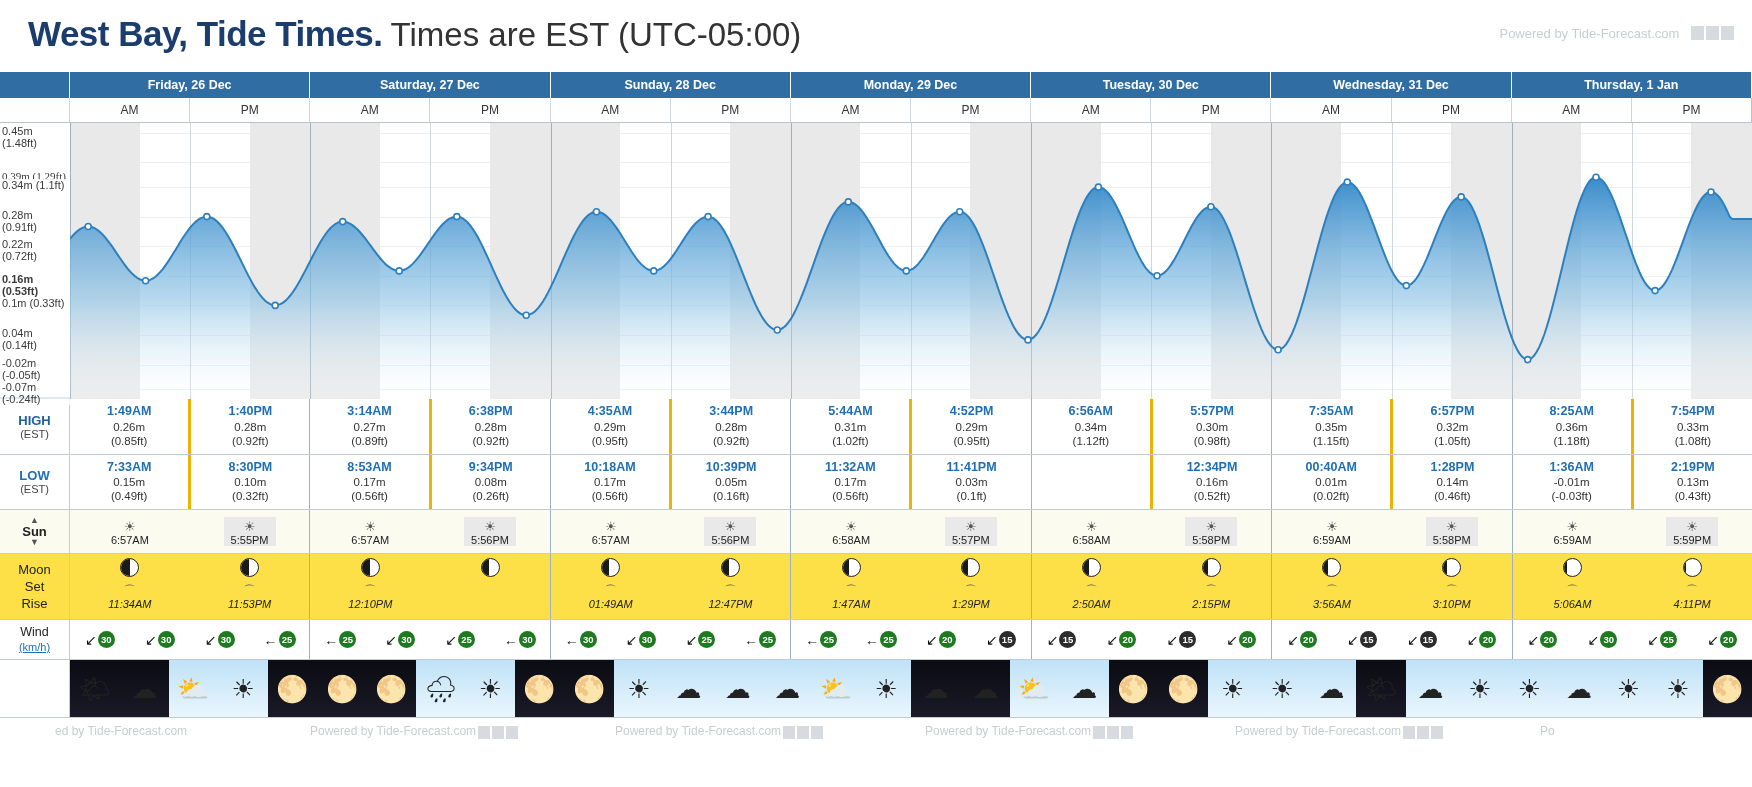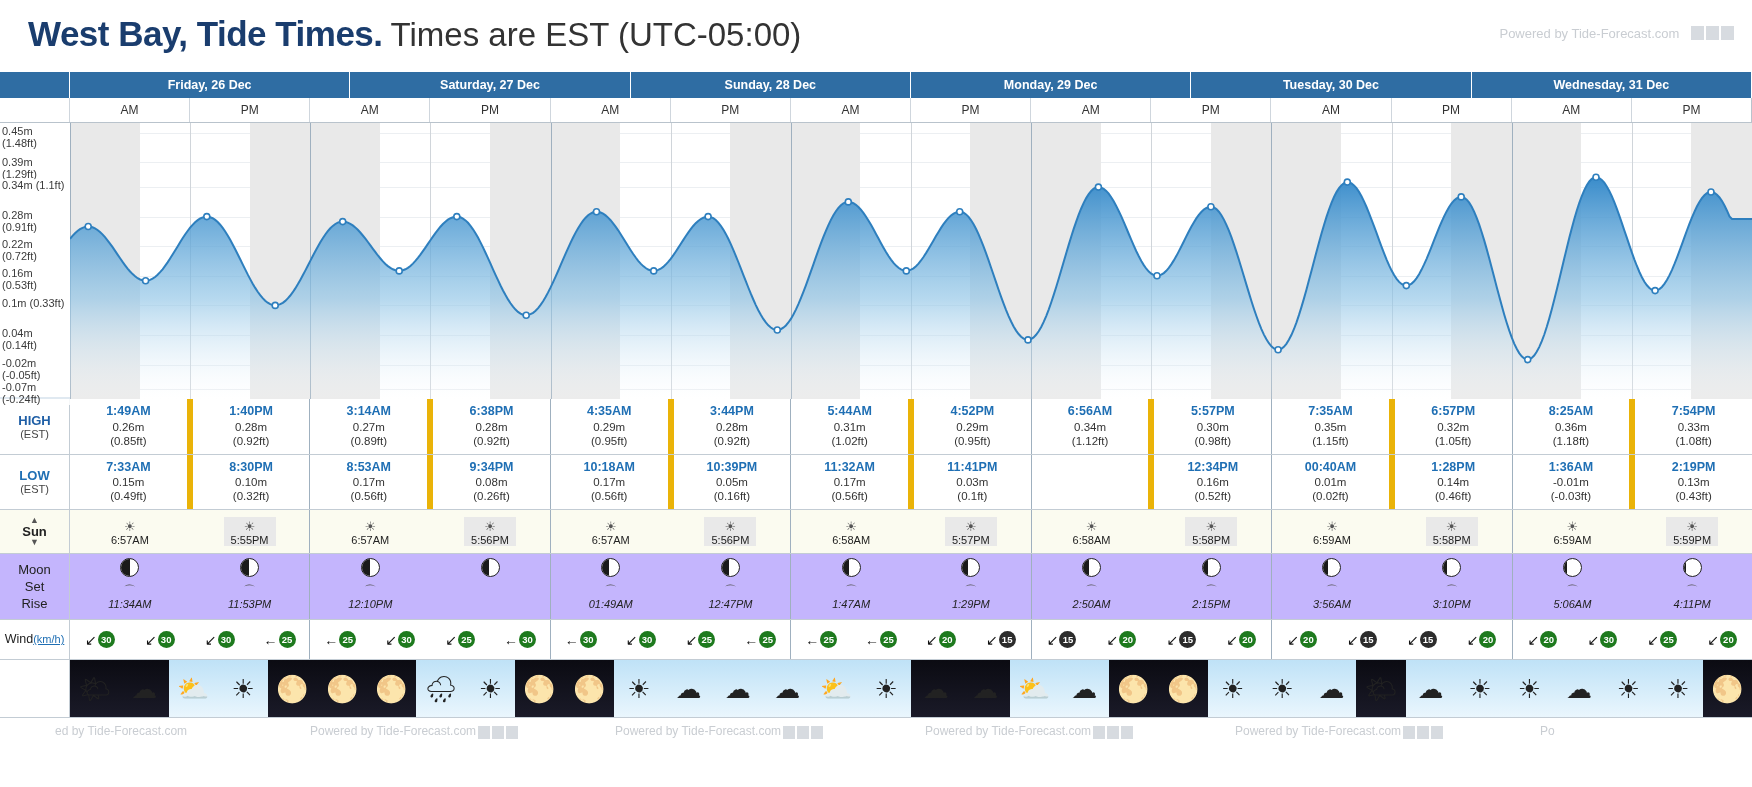--- a/index.html
+++ b/index.html
@@ -64,21 +64,21 @@
     font-size:13px; font-weight:bold; border-right:1px solid #c3ccd4;
   }
   .tiderow .lead small { font-weight:normal; font-size:11px; color:#444; }
   .high .lead { color:#1f5fa6; }
   .low .lead { color:#1f6fb4; }
   .tidecells { flex:1 1 0; display:flex; }
   .daygroup { flex:1 1 0; display:flex; border-right:1px solid #9fb0bf; }
   .daygroup.last { border-right:none; }
   .halfcell {
     flex:1 1 0; padding:5px 2px 6px 2px; text-align:center;
-    border-right:6px solid #eab308; min-height:54px;
+    border-right:3px solid #eab308; min-height:54px;
   }
   .halfcell.lastin { border-right:none; }
   .tt { font-size:12.5px; font-weight:bold; color:#1f6fb4; line-height:1.25; }
   .tv { font-size:11.5px; color:#333; line-height:1.22; }
 
   
   .sunrow { display:flex; background:#fbfbf0; border-bottom:1px solid #c3ccd4; height:44px; }
   .sunrow .lead {
     width:70px; display:flex; flex-direction:column; align-items:center; justify-content:center;
     font-size:13px; font-weight:bold; border-right:1px solid #c3ccd4; color:#222;
@@ -87,38 +87,38 @@
   .sundays { flex:1 1 0; display:flex; }
   .sunday { flex:1 1 0; display:flex; border-right:1px solid #9fb0bf; }
   .sunday.last { border-right:none; }
   .sunhalf { flex:1 1 0; display:flex; align-items:center; justify-content:center; }
   .sunbox { width:52px; text-align:center; padding-top:2px; }
   .sunbox.shade { background:#e9e9e9; }
   .sunbox .t { font-size:11px; color:#222; }
   .sunicon { font-size:13px; line-height:15px; color:#555;}
 
   
-  .moonrow { display:flex; border-bottom:1px solid #c3ccd4; height:66px; background:#c4b5fd;}
+  .moonrow { display:flex; border-bottom:1px solid #c3ccd4; height:66px; background:#fde047;}
   .moonrow .lead {
     width:70px; display:flex; flex-direction:column; align-items:center; justify-content:center;
     font-size:13px; border-right:1px solid #c3ccd4; color:#222; line-height:17px;
   }
   .moondays { flex:1 1 0; display:flex; }
   .moonday { flex:1 1 0; display:flex; border-right:1px solid #9fb0bf; }
   .moonday.last { border-right:none; }
   .moonhalf { flex:1 1 0; display:flex; flex-direction:column; align-items:center; justify-content:flex-start; padding-top:4px; }
   .moonglyph { width:19px; height:19px; border-radius:50%; border:1.5px solid #222; position:relative; overflow:hidden; background:#fff;}
   .moonglyph .fill { position:absolute; top:0; bottom:0; background:#1a1a1a; }
   .moonarc { font-size:13px; color:#555; line-height:14px; margin-top:7px;}
   .moontime { font-size:11px; color:#222;font-style:italic; }
 
   
   .windrow { display:flex; border-bottom:1px solid #c3ccd4; height:40px; background:#fff;}
   .windrow .lead {
-    width:70px; display:flex; align-items:center; justify-content:center;
+    width:70px; display:flex; flex-direction:column; align-items:center; justify-content:center;
     font-size:12.5px; border-right:1px solid #c3ccd4; color:#222; line-height:15px;
   }
   .windrow .lead u { font-size:11px; color:#1f6fb4; }
   .winddays { flex:1 1 0; display:flex; }
   .windday { flex:1 1 0; display:flex; border-right:1px solid #9fb0bf; }
   .windday.last { border-right:none; }
   .windcell { flex:1 1 0; display:flex; align-items:center; justify-content:center; gap:1px; }
   .windarrow { font-size:14px; color:#111; line-height:14px; }
   .windbadge {
     width:17px; height:17px; border-radius:50%; color:#fff; font-size:9.5px; font-weight:bold;
@@ -156,20 +156,21 @@
 
   <div class="daystrip">
     <div class="lead"></div>
     <div id="dayheads" style="flex:1 1 0; display:flex;">
         <div class="dayhead">Friday, 26 Dec</div>
         <div class="dayhead">Saturday, 27 Dec</div>
         <div class="dayhead">Sunday, 28 Dec</div>
         <div class="dayhead">Monday, 29 Dec</div>
         <div class="dayhead">Tuesday, 30 Dec</div>
         <div class="dayhead">Wednesday, 31 Dec</div>
+        <div class="dayhead">Thursday, 1 Jan</div>
       </div>
   </div>
 
   <div class="ampmstrip">
     <div class="lead"></div>
     <div id="ampmcells" style="flex:1 1 0; display:flex;">
         <div class="ampmcell">AM</div>
         <div class="ampmcell">PM</div>
         <div class="ampmcell">AM</div>
         <div class="ampmcell">PM</div>
@@ -182,25 +183,25 @@
         <div class="ampmcell">AM</div>
         <div class="ampmcell">PM</div>
         <div class="ampmcell">AM</div>
         <div class="ampmcell last">PM</div>
       </div>
   </div>
 
   <div class="chartwrap">
     <div class="ylabels" id="ylabels">
         <div class="ylab" style="top: 1.85714px;">0.45m (1.48ft)</div>
-        <div class="ylab" style="top: 33px;">0.39m (1.29ft)</div>
+        <div class="ylab" style="top: 47px; font-family: Liberation Serif, serif;">0.39m (1.29ft)</div>
         <div class="ylab" style="top: 56.0714px;">0.34m (1.1ft)</div>
         <div class="ylab" style="top: 85.6429px;">0.28m (0.91ft)</div>
         <div class="ylab" style="top: 115.214px;">0.22m (0.72ft)</div>
-        <div class="ylab" style="top: 144px;">0.16m (0.53ft)</div>
+        <div class="ylab" style="top: 150px; font-weight: bold;">0.16m (0.53ft)</div>
         <div class="ylab" style="top: 174.357px;">0.1m (0.33ft)</div>
         <div class="ylab" style="top: 203.929px;">0.04m (0.14ft)</div>
         <div class="ylab" style="top: 233.5px;">-0.02m (-0.05ft)</div>
         <div class="ylab" style="top: 258.143px;">-0.07m (-0.24ft)</div>
       </div>
     <div class="plot" id="plot">
         <div class="hline" style="top: 9.85714px;"></div>
         <div class="hline" style="top: 39.4286px;"></div>
         <div class="hline" style="top: 64.0714px;"></div>
         <div class="hline" style="top: 93.6429px;"></div>

